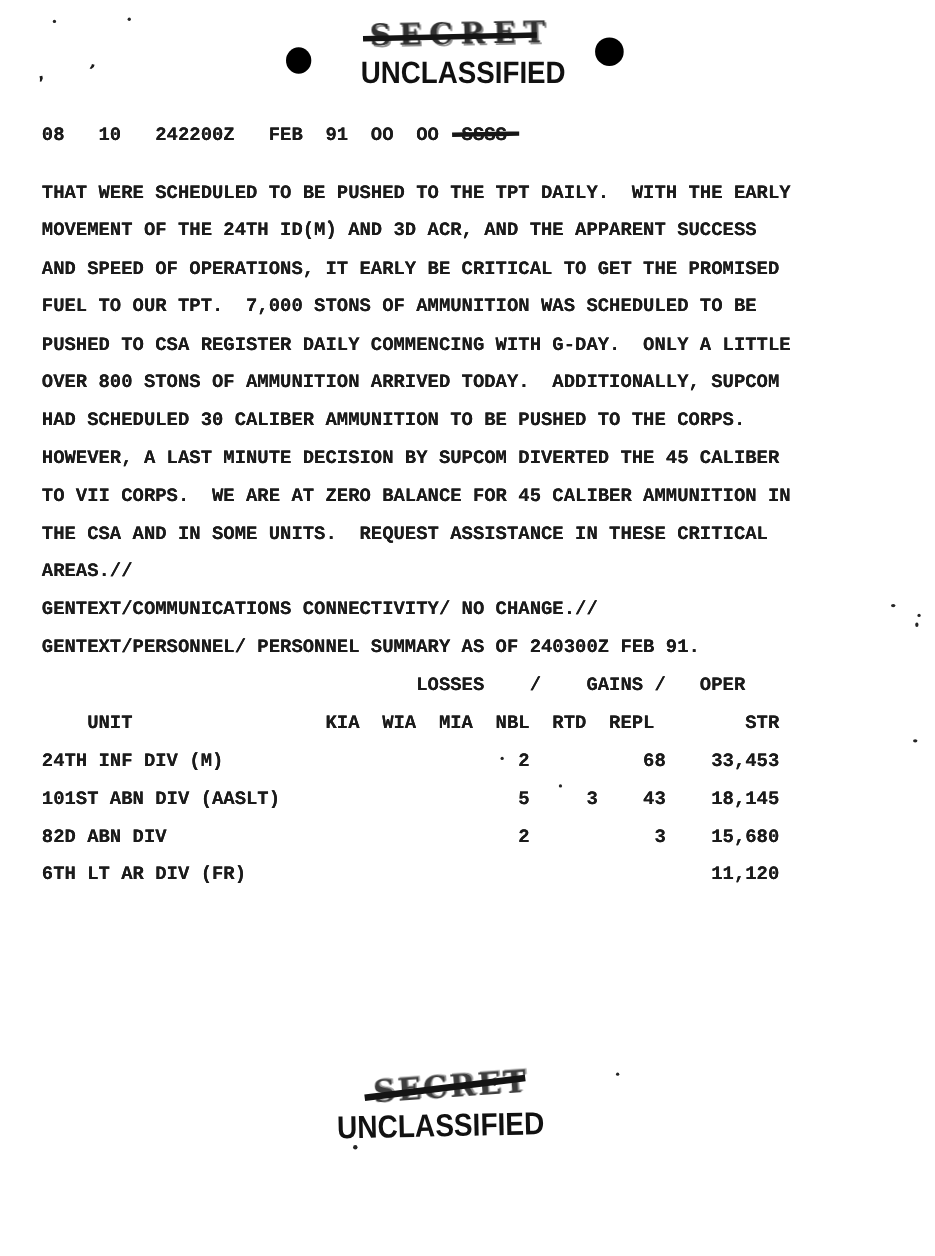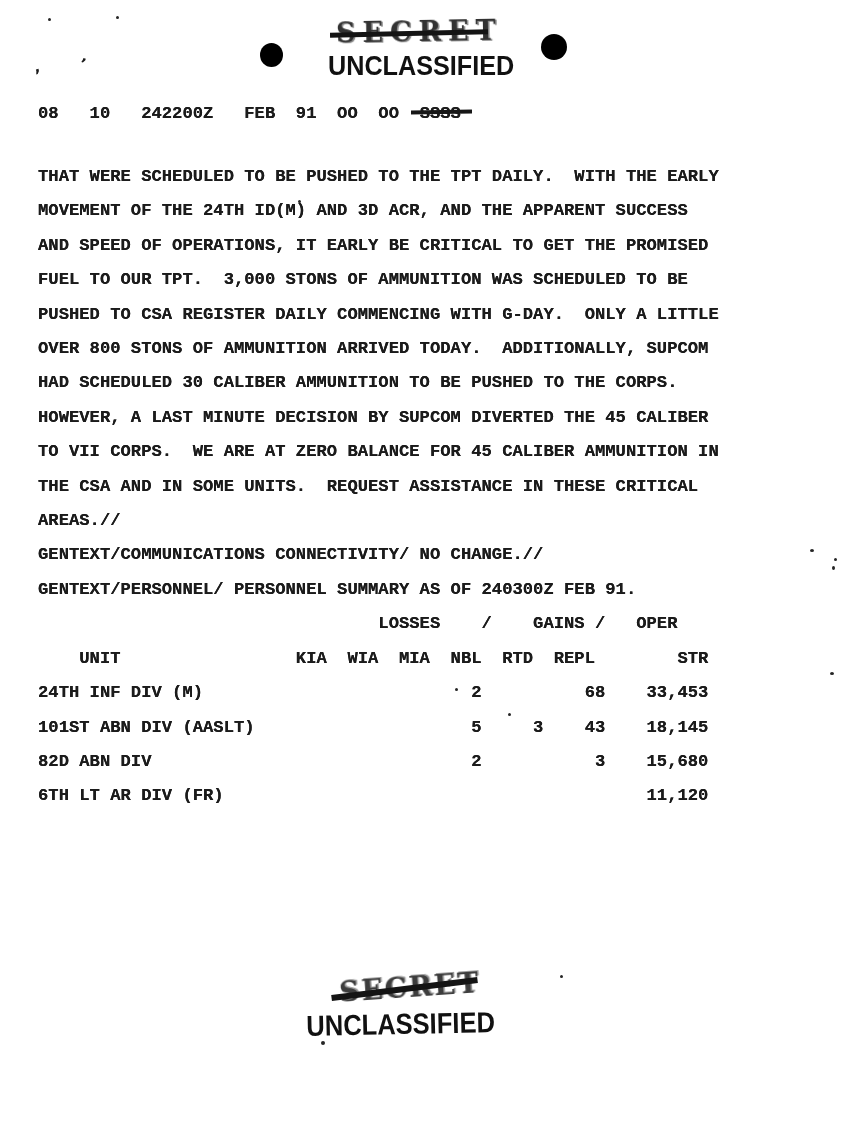--- a/index.html
+++ b/index.html
@@ -9,21 +9,21 @@
   }
   .mono-line {
     white-space:pre;
     font-family:"Liberation Mono", monospace;
     font-weight:700;
     font-size:17.2px;
     line-height:34.4px;
     color:#1b1b1b;
     text-shadow:0 0 0.4px #1b1b1b;
   }
-  .msg-header { position:absolute; left:38px; top:97px; }
+  .msg-header { position:absolute; left:38px; top:107px; }
   .textblock  { position:absolute; left:38px; top:160px; }
 
   .struck { position:relative; display:inline-block; }
   .struck::after {
     content:""; position:absolute; left:-9px; right:-11px; top:13px;
     height:4px; background:#161616; transform:rotate(-1deg);
   }
 
   .stamp-secret {
     position:absolute;
@@ -73,21 +73,21 @@
   <div class="stamp-secret top">SECRET</div>
   <div class="secret-strike top"></div>
   <div class="stamp-unclassified top">UNCLASSIFIED</div>
 
   <div class="msg-header mono-line"><span>08   10   242200Z   FEB  91  OO  OO  </span><span class="struck">SSSS</span></div>
 
   <div class="textblock">
     <div class="mono-line">THAT WERE SCHEDULED TO BE PUSHED TO THE TPT DAILY.  WITH THE EARLY</div>
     <div class="mono-line">MOVEMENT OF THE 24TH ID(M) AND 3D ACR, AND THE APPARENT SUCCESS</div>
     <div class="mono-line">AND SPEED OF OPERATIONS, IT EARLY BE CRITICAL TO GET THE PROMISED</div>
-    <div class="mono-line">FUEL TO OUR TPT.  3,000 STONS OF AMMUNITION WAS SCHEDULED TO BE</div>
+    <div class="mono-line">FUEL TO OUR TPT.  7,000 STONS OF AMMUNITION WAS SCHEDULED TO BE</div>
     <div class="mono-line">PUSHED TO CSA REGISTER DAILY COMMENCING WITH G-DAY.  ONLY A LITTLE</div>
     <div class="mono-line">OVER 800 STONS OF AMMUNITION ARRIVED TODAY.  ADDITIONALLY, SUPCOM</div>
     <div class="mono-line">HAD SCHEDULED 30 CALIBER AMMUNITION TO BE PUSHED TO THE CORPS.</div>
     <div class="mono-line">HOWEVER, A LAST MINUTE DECISION BY SUPCOM DIVERTED THE 45 CALIBER</div>
     <div class="mono-line">TO VII CORPS.  WE ARE AT ZERO BALANCE FOR 45 CALIBER AMMUNITION IN</div>
     <div class="mono-line">THE CSA AND IN SOME UNITS.  REQUEST ASSISTANCE IN THESE CRITICAL</div>
     <div class="mono-line">AREAS.//</div>
     <div class="mono-line">GENTEXT/COMMUNICATIONS CONNECTIVITY/ NO CHANGE.//</div>
     <div class="mono-line">GENTEXT/PERSONNEL/ PERSONNEL SUMMARY AS OF 240300Z FEB 91.</div>
     <div class="mono-line">                                 LOSSES    /    GAINS /   OPER</div>

